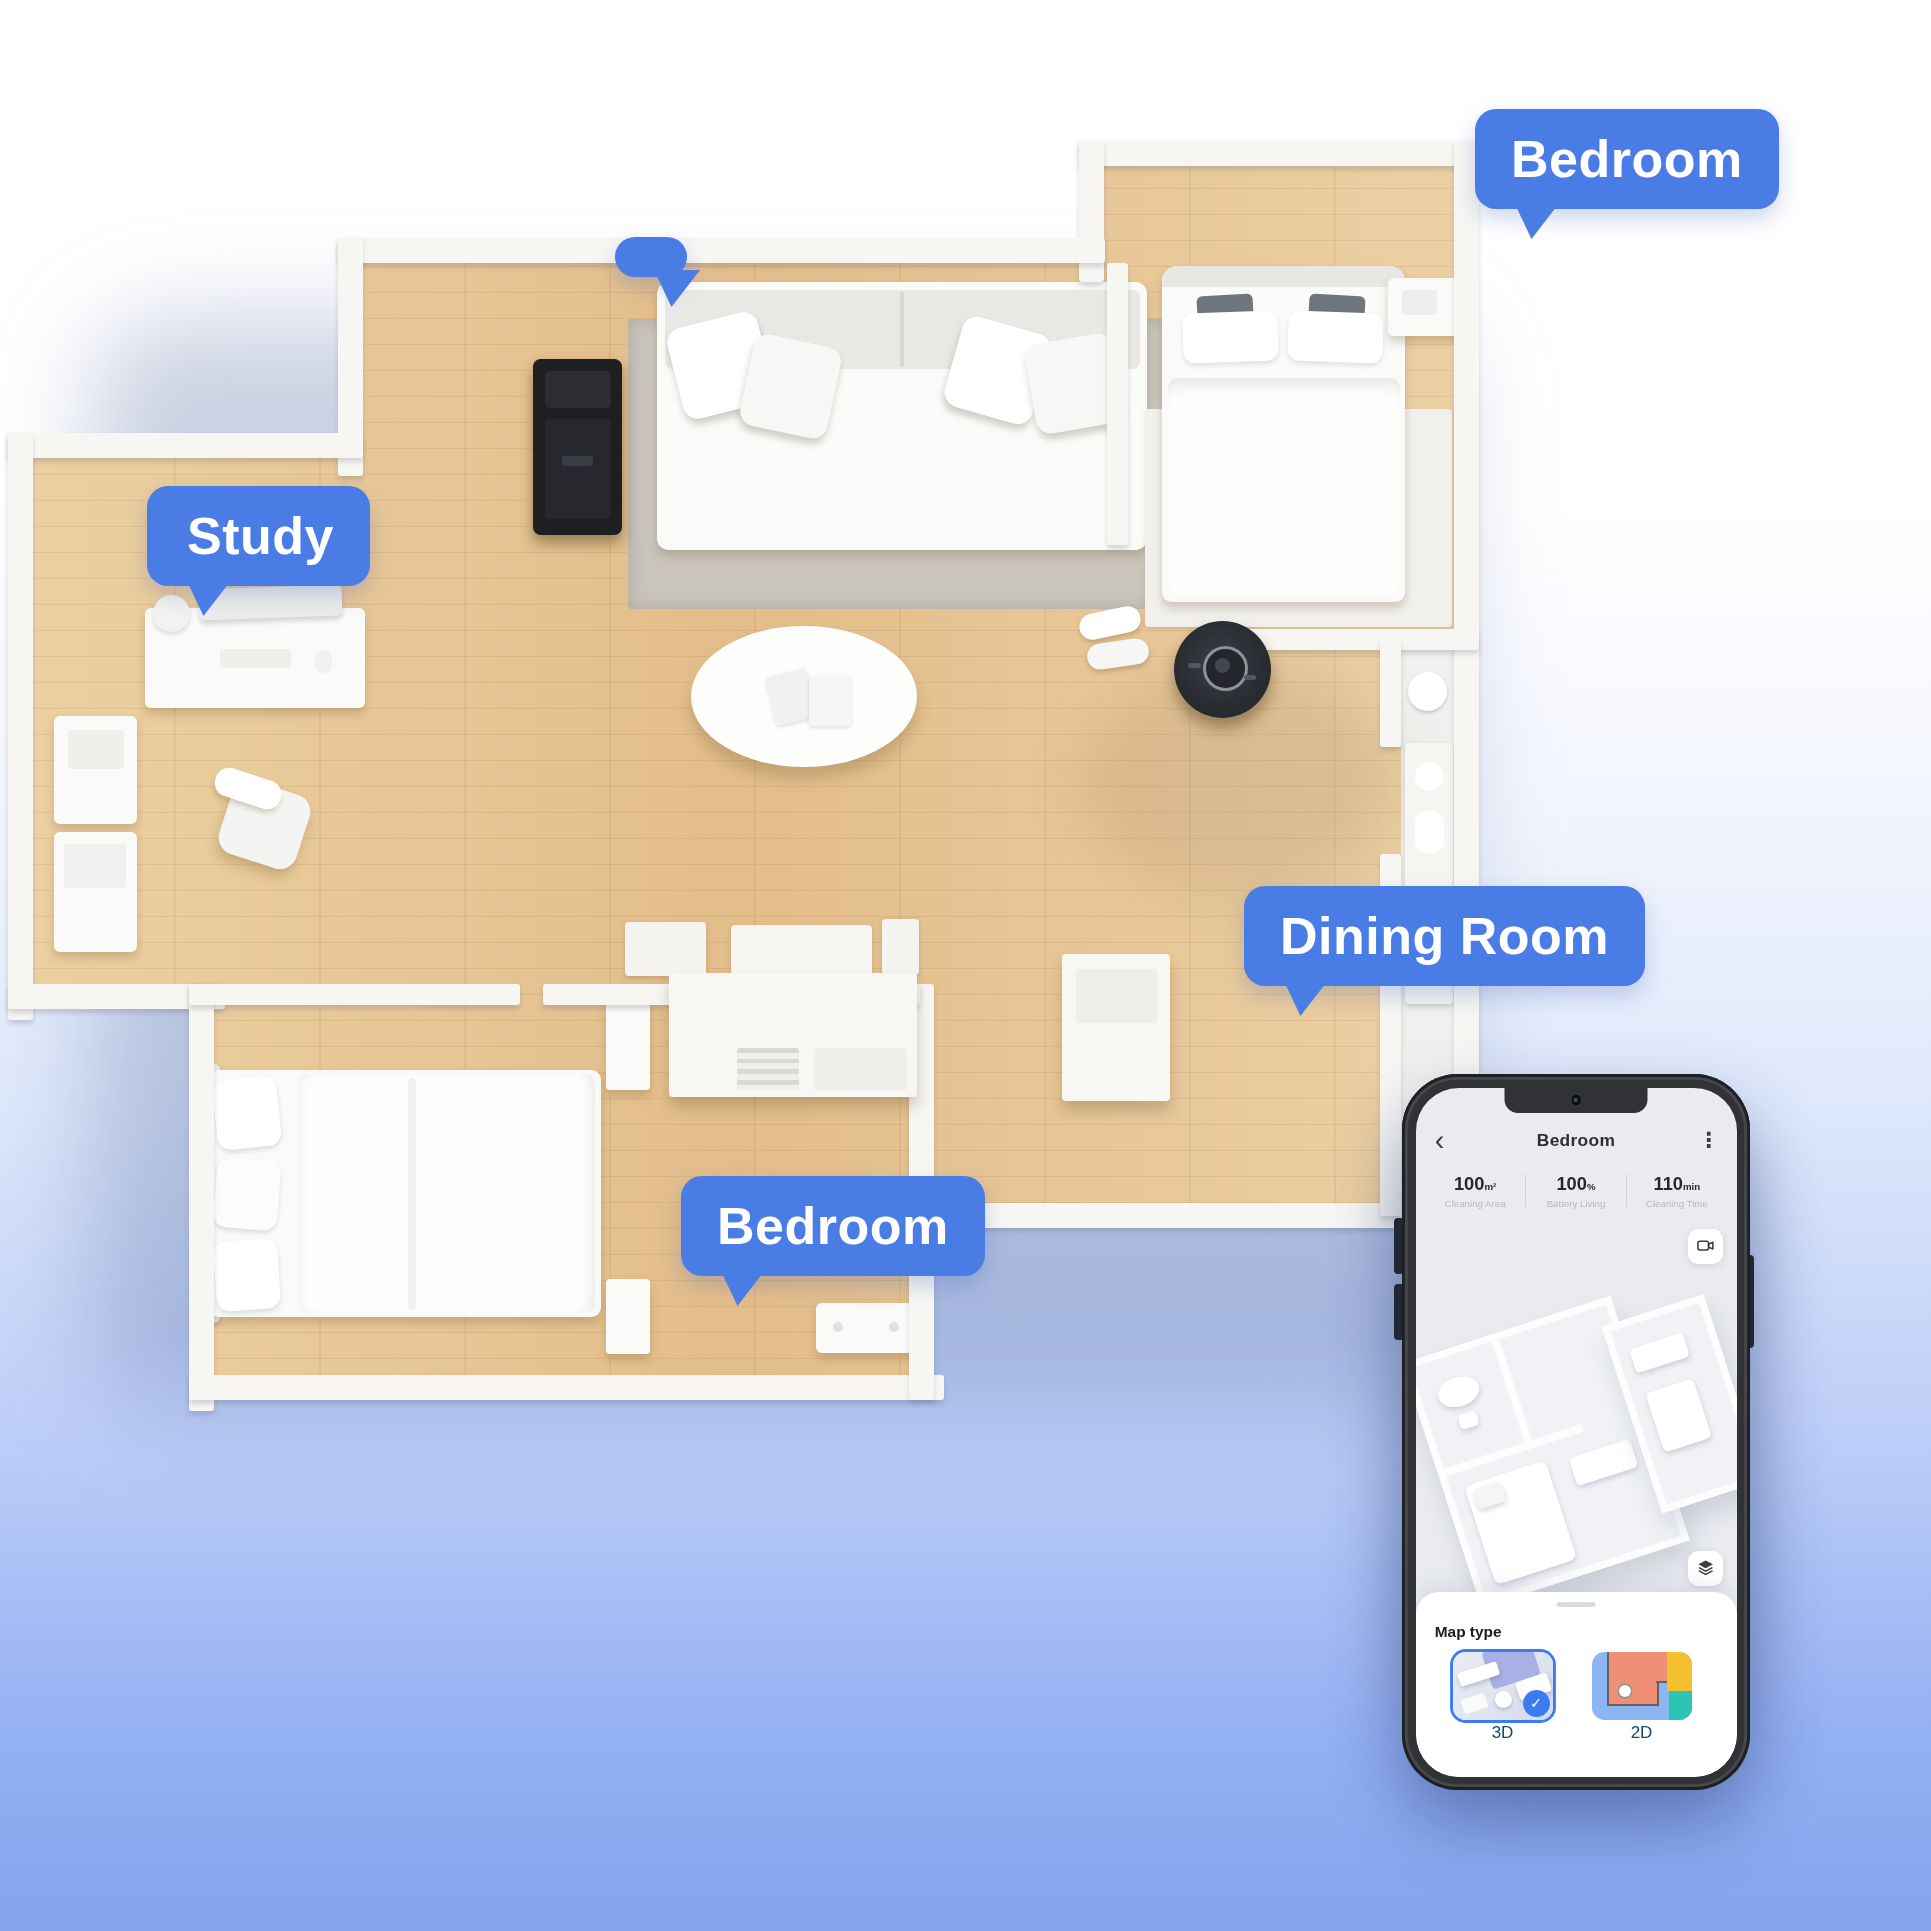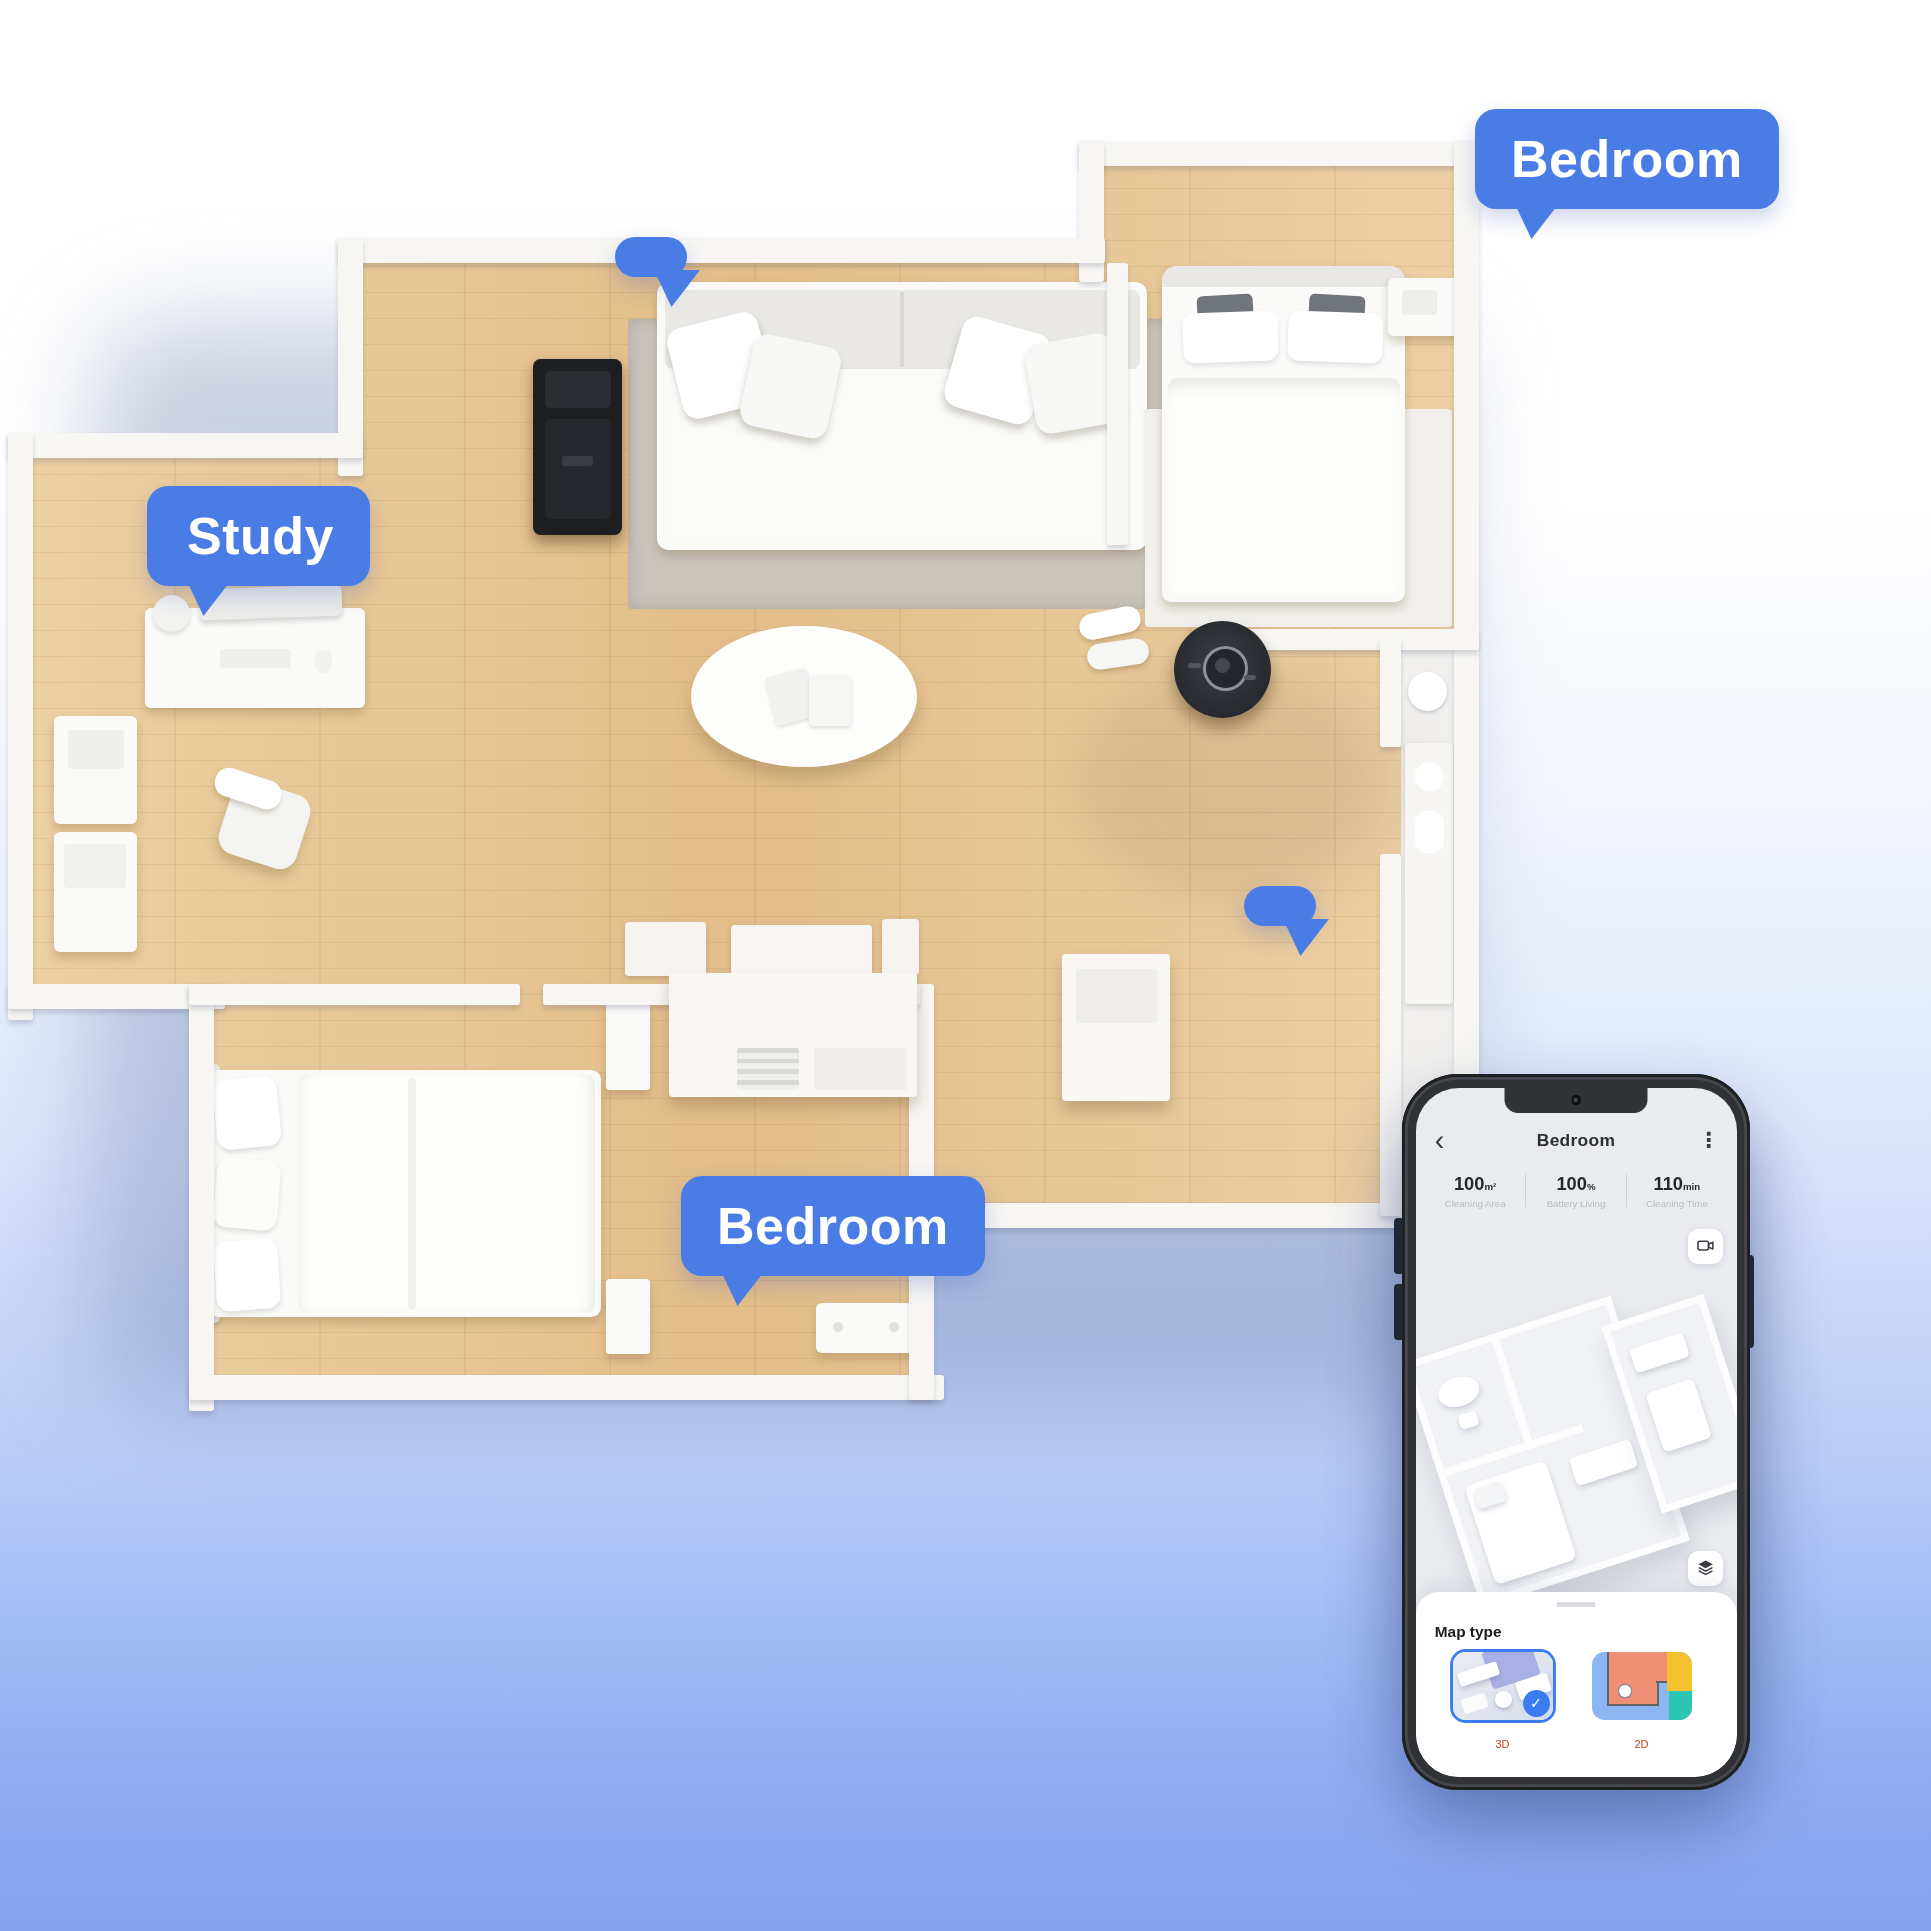--- a/index.html
+++ b/index.html
@@ -50,21 +50,21 @@
   .mwall{position:absolute;background:#fdfdfe;}
   .mfurn{position:absolute;background:#ffffff;border-radius:4.8px;box-shadow:0 2.9px 5.8px rgba(95,105,130,0.25);}
   
   .sheet{position:absolute;left:0;bottom:0;width:321px;height:185px;background:#ffffff;
     border-radius:23px 23px 42px 42px;box-shadow:0 -7.7px 19.3px rgba(70,85,120,0.10);}
   .handle{position:absolute;left:50%;transform:translateX(-50%);top:10.6px;width:39px;height:4.8px;border-radius:2.9px;background:#d9dbe0;cursor:grab;}
   .sheet-h{position:absolute;left:19.3px;top:31px;font-size:15.4px;font-weight:700;color:#1b1c1e;}
   .opt{position:absolute;top:60px;cursor:pointer;}
   .thumb{position:relative;width:100px;height:68px;border-radius:12.6px;overflow:hidden;}
   .thumb.sel{box-shadow:0 0 0 2.9px #3b7cf0;}
-  .opt .olbl{margin-top:18px;text-align:center;font-size:11px;color:#c2410c;}
+  .opt .olbl{margin-top:3px;text-align:center;font-size:17px;color:#0c4a6e;}
   .badge{position:absolute;right:2.9px;bottom:2.9px;width:27px;height:27px;border-radius:50%;background:#3b7cf0;
     color:#fff;font-size:14.5px;font-weight:700;display:flex;align-items:center;justify-content:center;}
   .side-btn{position:absolute;background:#1f2124;border-radius:3.9px;z-index:99;}
   .glyph{color:#3a3d42;}
 </style>
 </head>
 <body>
 
 <div id="canvas">
 
@@ -197,20 +197,21 @@
     <div class="tail"></div>
   </div>
   <div class="bubble" style="left:615px;top:237px;">
     <div class="tail"></div>
   </div>
   <div class="bubble" style="left:147px;top:486px;padding-left:40px;">
     <span>Study</span>
     <div class="tail"></div>
   </div>
   <div class="bubble" style="left:1244px;top:886px;">
+    <span>Dining Room</span>
     <div class="tail"></div>
   </div>
   <div class="bubble" style="left:681px;top:1176px;">
     <span>Bedroom</span>
     <div class="tail"></div>
   </div>
 
   <div class="abs" style="left:1427px;top:1168px;width:301px;height:589px;border-radius:87px;background:rgba(45,65,120,0.40);filter:blur(46px);z-index:95;"></div>
   <div class="side-btn" style="left:1394px;top:1218px;width:9.7px;height:56px;"></div>
   <div class="side-btn" style="left:1394px;top:1284px;width:9.7px;height:56px;"></div>

